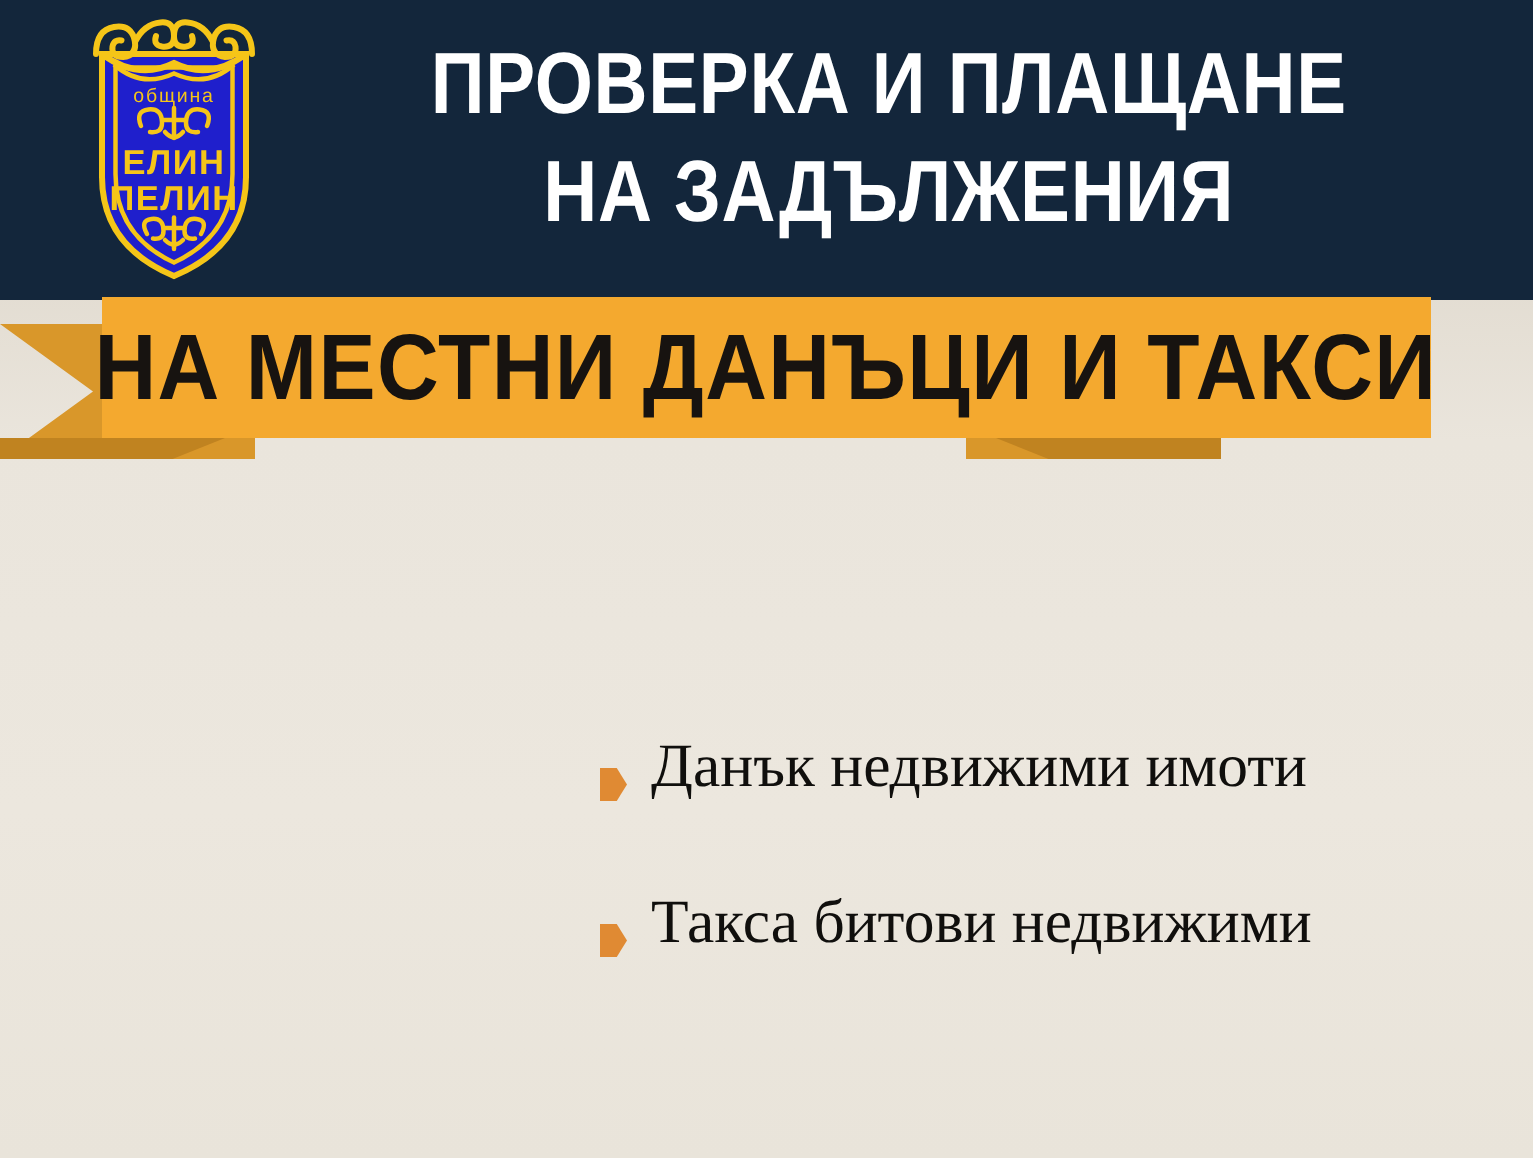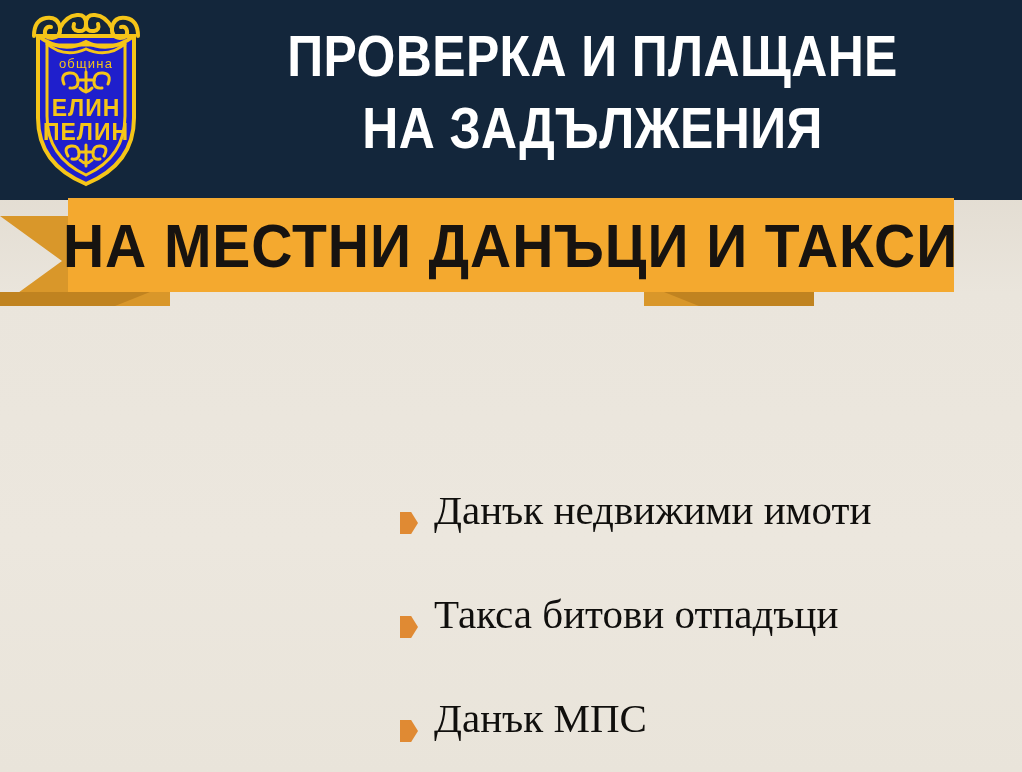--- a/index.html
+++ b/index.html
@@ -39,21 +39,21 @@
     line-height: 72px;
     letter-spacing: 0.5px;
     transform: scaleX(0.86);
     transform-origin: center top;
     white-space: pre-line;
   }
 
   
   .logo {
     position: absolute;
-    left: 16px;
+    left: 46px;
     top: 6px;
     width: 140px;
     height: 185px;
     z-index: 7;
   }
   .logo svg { display: block; width: 140px; height: 185px; }
 
   
   .ribbon {
     position: absolute;
@@ -383,21 +383,17 @@
     </svg>
   </div>
 
   <div class="bullets">
     <div class="bullet-row">
       <span class="bullet-marker"></span>
       <span class="bullet-label">Данък недвижими имоти</span>
     </div>
     <div class="bullet-row">
       <span class="bullet-marker"></span>
-      <span class="bullet-label">Такса битови отпадъци</span>
+      <span class="bullet-label">Такса битови недвижими</span>
     </div>
-    <div class="bullet-row">
-      <span class="bullet-marker"></span>
-      <span class="bullet-label">Данък МПС</span>
-    </div>
   </div>
 
 </div>
 
 </body></html>

